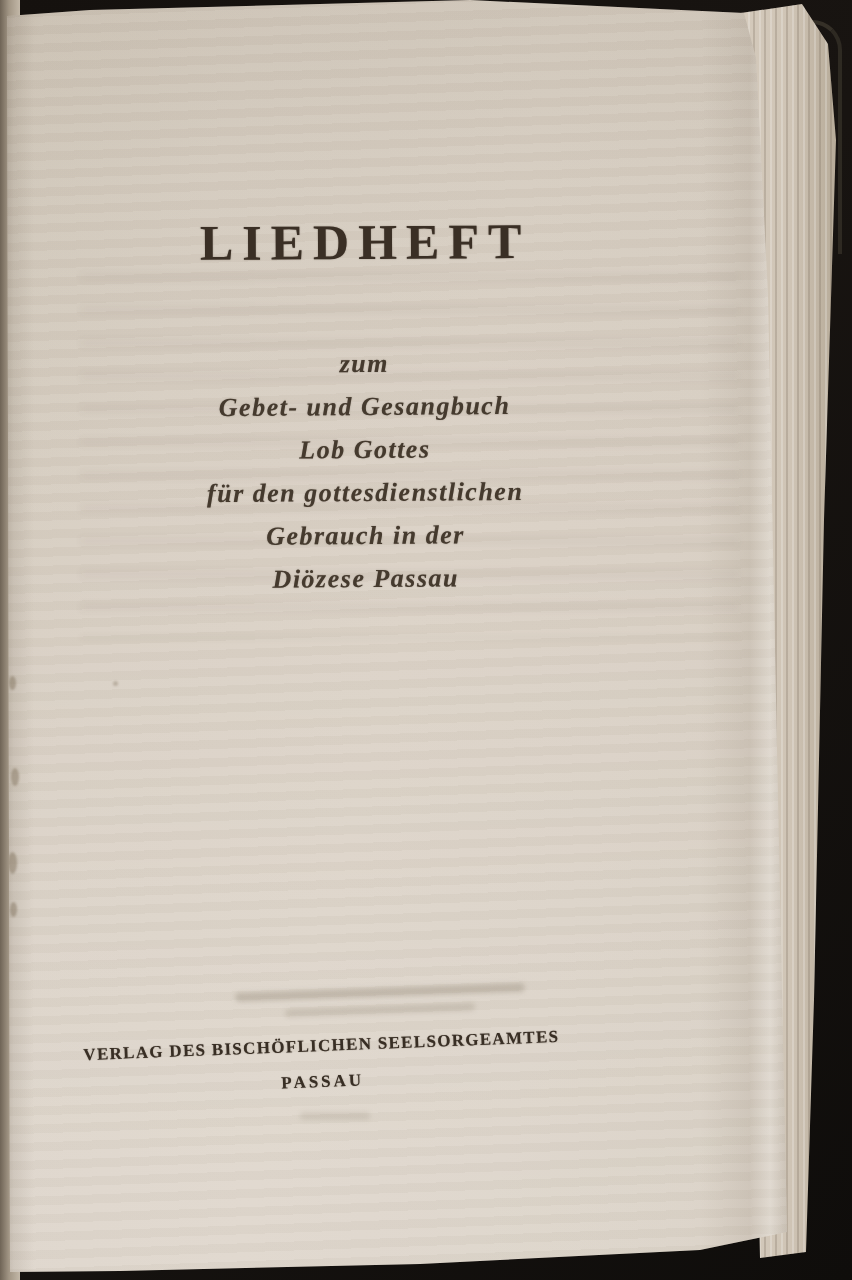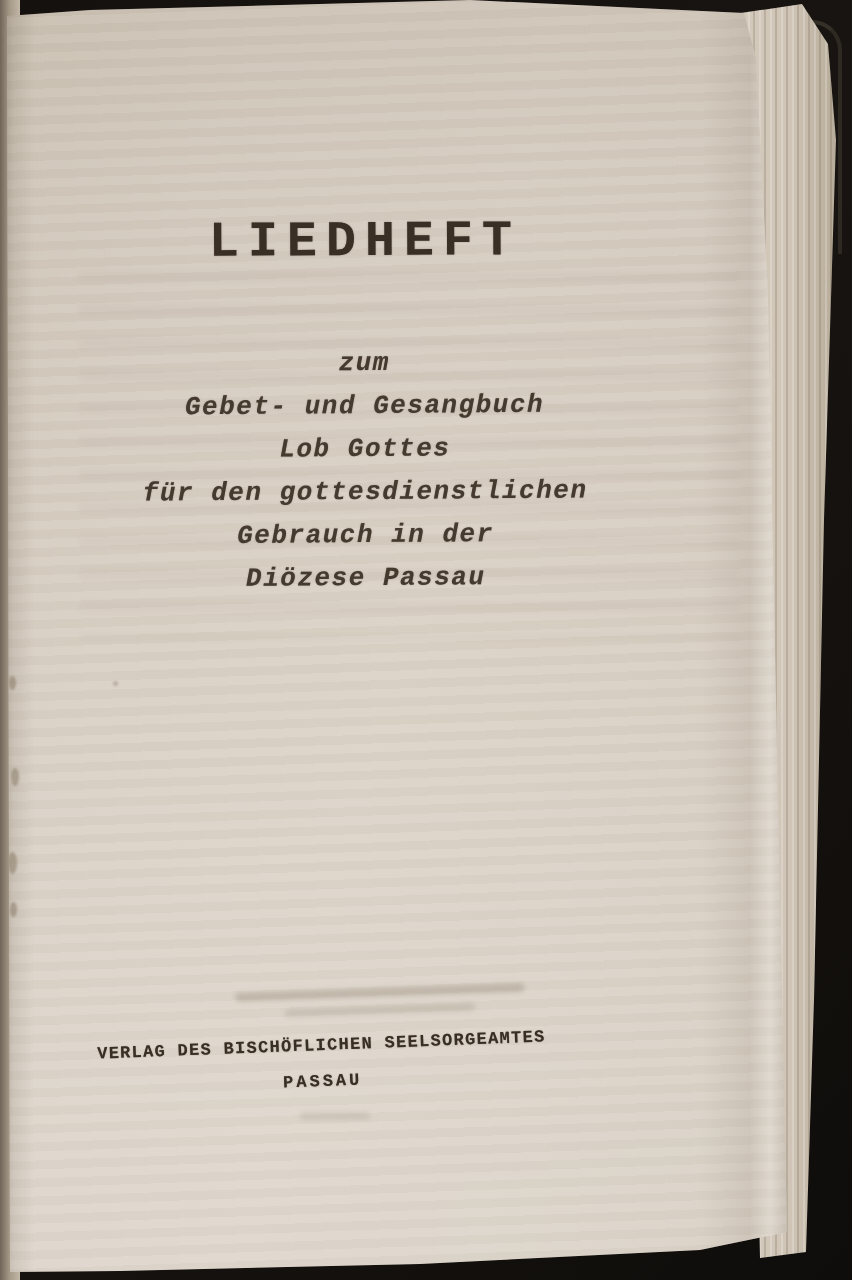--- a/index.html
+++ b/index.html
@@ -2,21 +2,21 @@
 <html><head>
 <meta charset="utf-8">
 <style>
   html, body { margin: 0; padding: 0; background: #0e0c0a; }
   .stage {
     position: relative;
     width: 852px;
     height: 1280px;
     overflow: hidden;
     background: linear-gradient(135deg, #15110e 0%, #181411 45%, #0f0d0b 100%);
-    font-family: Liberation Mono, monospace;
+    font-family: Liberation Serif, serif;
   }
 
   
   .cover-corner {
     position: absolute;
     left: 688px; top: 20px;
     width: 150px; height: 230px;
     border-top: 4px solid #3b352c;
     border-right: 4px solid #332e26;
     border-top-right-radius: 30px;

